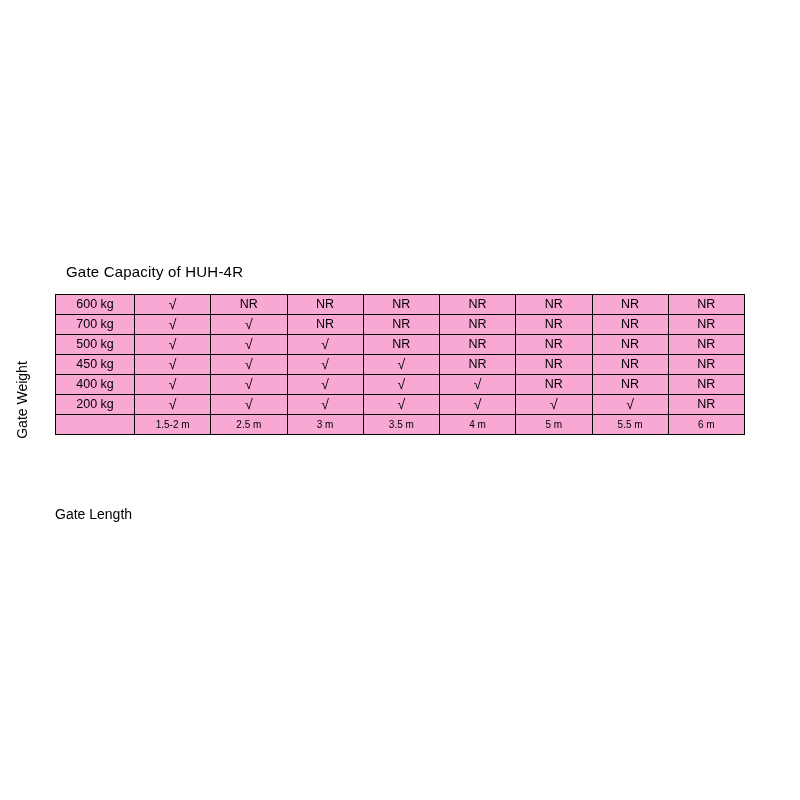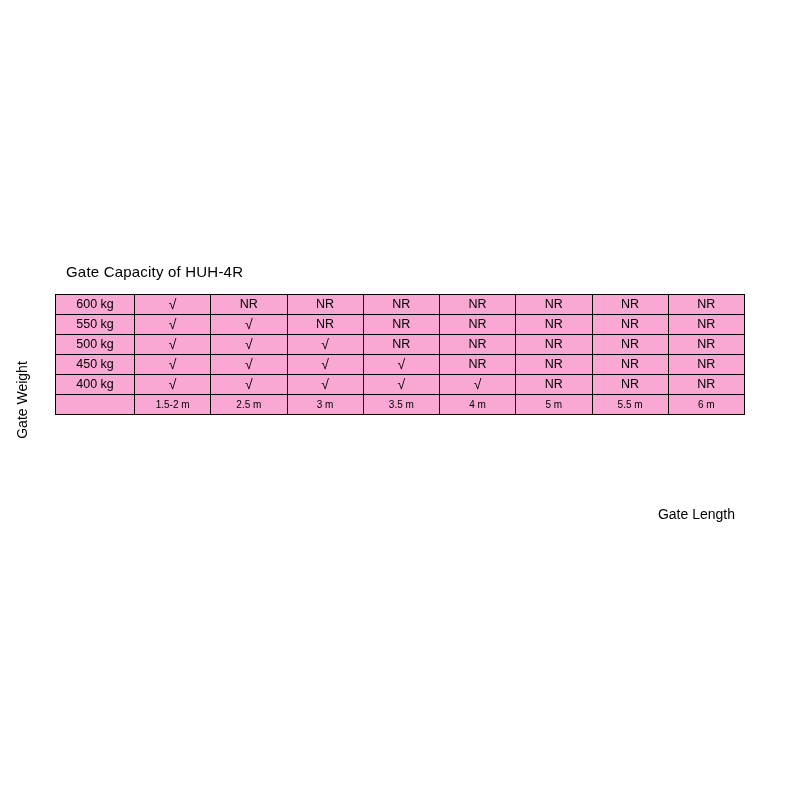--- a/index.html
+++ b/index.html
@@ -47,21 +47,21 @@
     font-size: 14px;
     white-space: nowrap;
   }
 
   
   #x-axis-label {
     position: absolute;
     left: 55px;
     top: 506px;
     width: 680px;
-    text-align: right;
+    text-align: left;
     font-size: 14px;
   }
 
   
   #matrix-table {
     position: absolute;
     left: 55px;
     top: 294px;
     border-collapse: collapse;
     table-layout: fixed;
@@ -117,21 +117,21 @@
           <td class="cell check">√</td>
           <td class="cell nr">NR</td>
           <td class="cell nr">NR</td>
           <td class="cell nr">NR</td>
           <td class="cell nr">NR</td>
           <td class="cell nr">NR</td>
           <td class="cell nr">NR</td>
           <td class="cell nr">NR</td>
         </tr>
         <tr>
-          <td class="rowhdr">550 kg</td>
+          <td class="rowhdr">700 kg</td>
           <td class="cell check">√</td>
           <td class="cell check">√</td>
           <td class="cell nr">NR</td>
           <td class="cell nr">NR</td>
           <td class="cell nr">NR</td>
           <td class="cell nr">NR</td>
           <td class="cell nr">NR</td>
           <td class="cell nr">NR</td>
         </tr>
         <tr>
@@ -160,20 +160,31 @@
           <td class="rowhdr">400 kg</td>
           <td class="cell check">√</td>
           <td class="cell check">√</td>
           <td class="cell check">√</td>
           <td class="cell check">√</td>
           <td class="cell check">√</td>
           <td class="cell nr">NR</td>
           <td class="cell nr">NR</td>
           <td class="cell nr">NR</td>
         </tr>
+        <tr>
+          <td class="rowhdr">200 kg</td>
+          <td class="cell check">√</td>
+          <td class="cell check">√</td>
+          <td class="cell check">√</td>
+          <td class="cell check">√</td>
+          <td class="cell check">√</td>
+          <td class="cell check">√</td>
+          <td class="cell check">√</td>
+          <td class="cell nr">NR</td>
+        </tr>
         <tr class="colhdr-row">
           <td class="rowhdr corner"></td>
           <td class="cell">1.5-2 m</td>
           <td class="cell">2.5 m</td>
           <td class="cell">3 m</td>
           <td class="cell">3.5 m</td>
           <td class="cell">4 m</td>
           <td class="cell">5 m</td>
           <td class="cell">5.5 m</td>
           <td class="cell">6 m</td>

